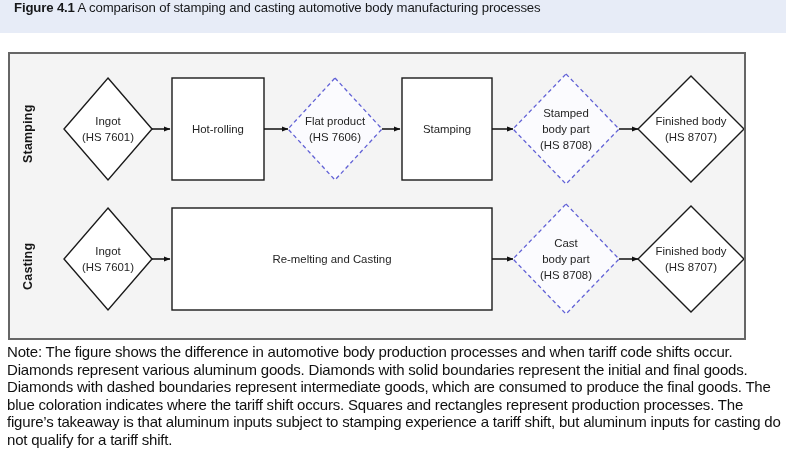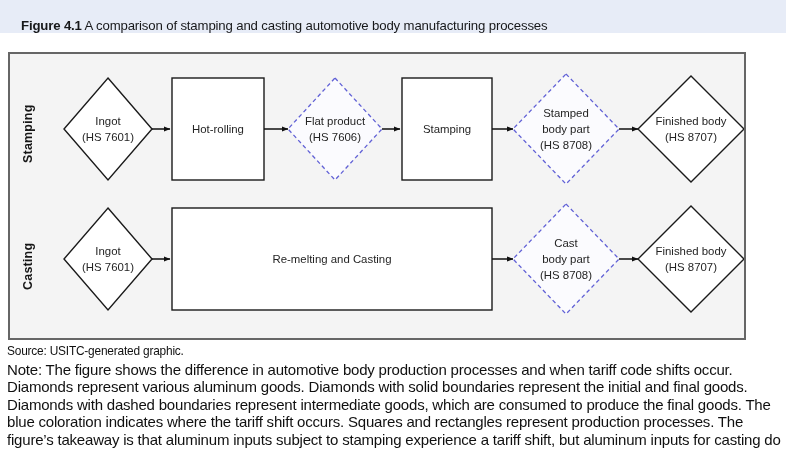--- a/index.html
+++ b/index.html
@@ -16,22 +16,22 @@
     background: #ffffff;
   }
 
   
   .title-band {
     position: absolute;
     left: 0; top: 0;
     width: 786px; height: 33px;
     background: #e7ecf7;
     display: flex;
-    align-items: flex-end;
-    padding-left: 21px;
+    align-items: flex-start;
+    padding-left: 14px;
   }
   .title-text {
     font-size: 13.2px;
     color: #17181a;
     letter-spacing: -0.15px;
     white-space: nowrap;
   }
   .title-text .fig-num {
     font-weight: bold;
   }
@@ -194,17 +194,16 @@
 
       <line class="conn-line" x1="609" y1="205" x2="628" y2="205" marker-end="url(#arrowBlack)"></line>
 
       <polygon class="shape-diamond-solid" points="681,152 734,205 681,258 628,205"></polygon>
       <text class="node-text" x="681" y="198">Finished body</text>
       <text class="node-text" x="681" y="214">(HS 8707)</text>
     </svg>
   </div>
 
   <div class="notes">
-    <div class="note-line">Source: USITC-generated graphic.</div>
     <div class="note-body">Note: The figure shows the difference in automotive body production processes and when tariff code shifts occur. Diamonds represent various aluminum goods. Diamonds with solid boundaries represent the initial and final goods. Diamonds with dashed boundaries represent intermediate goods, which are consumed to produce the final goods. The blue coloration indicates where the tariff shift occurs. Squares and rectangles represent production processes. The figure’s takeaway is that aluminum inputs subject to stamping experience a tariff shift, but aluminum inputs for casting do not qualify for a tariff shift.</div>
   </div>
 
 </div>
 
 </body></html>

